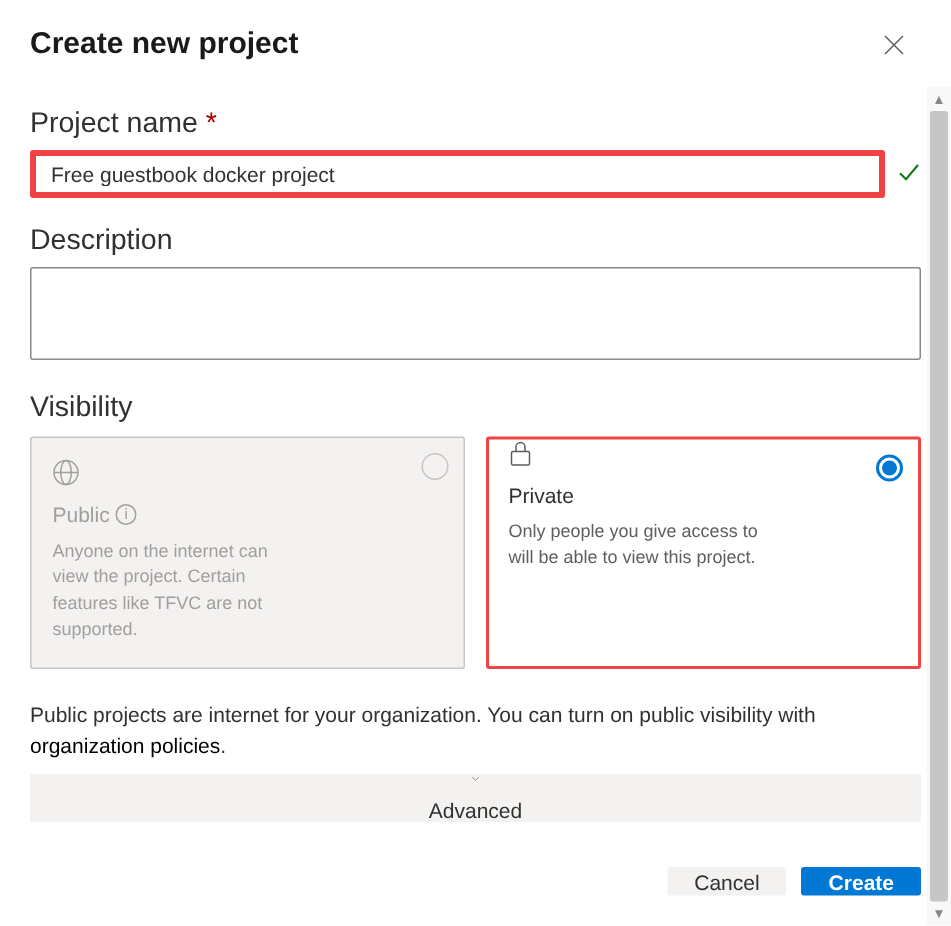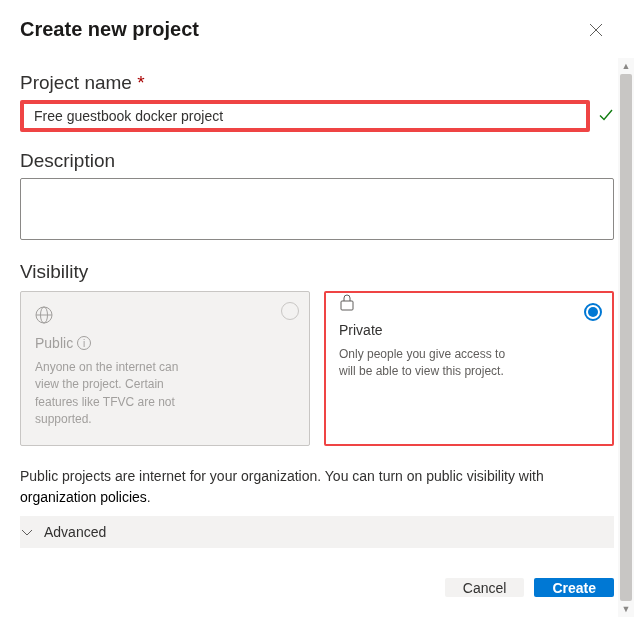--- a/index.html
+++ b/index.html
@@ -153,24 +153,26 @@
     .notice a { color: #000000; text-decoration: none; cursor: pointer; }
     .advanced-btn {
       margin-top: 8px;
       width: 100%;
       height: 32px;
       background: #f3f2f1;
       border: none;
       cursor: pointer;
       display: flex;
       align-items: center;
+      justify-content: center;
       gap: 10px;
       font-size: 14px;
       font-family: inherit;
       color: #323130;
+      flex-direction: column;
     }
     .advanced-btn svg { color: #605e5c; }
     .footer {
       margin-top: auto;
       display: flex;
       justify-content: flex-end;
       gap: 10px;
       padding-top: 20px;
     }
     .btn {

